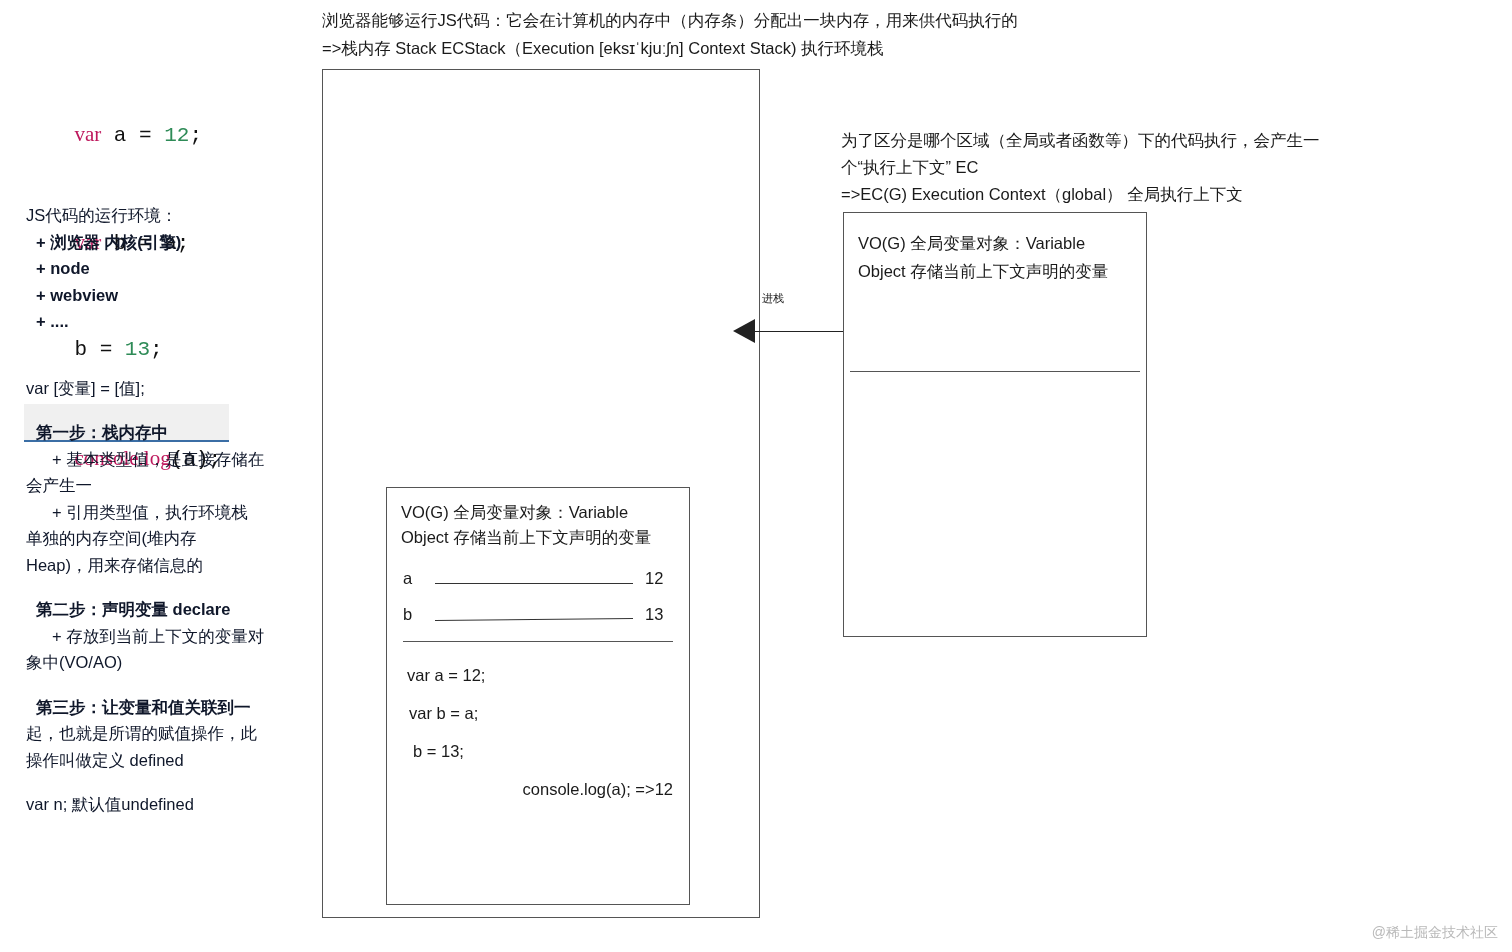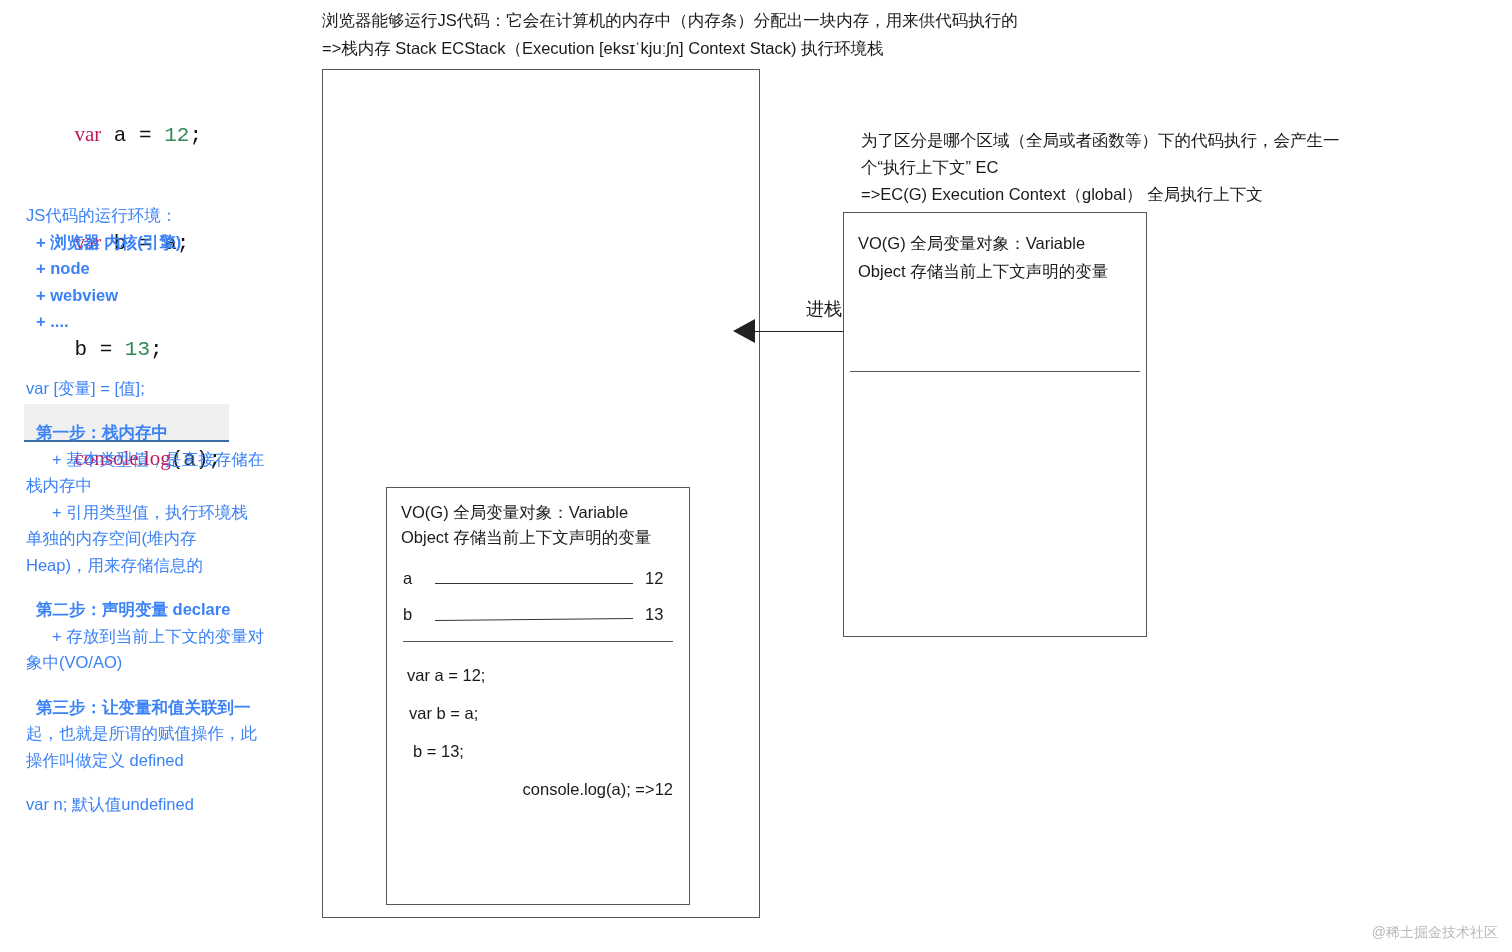--- a/index.html
+++ b/index.html
@@ -38,21 +38,21 @@
   .plain { color: #111; }
 
   
   .left-notes {
     position: absolute;
     left: 26px;
     top: 202px;
     width: 285px;
     font-size: 16.5px;
     line-height: 26.5px;
-    color: #3b82f6;
+    color: #0f172a;
   }
   .left-notes .blk { margin-bottom: 18px; }
   .left-notes .ind1 { padding-left: 10px; font-weight: bold; }
   .left-notes .ind2 { padding-left: 26px; }
   .gap-lg { height: 22px; }
 
   
   .top-desc {
     position: absolute;
     left: 322px;
@@ -128,21 +128,20 @@
   .vo-code .l4 { padding-left: 8px; text-align: right; }
 
   
   .ec-desc {
     position: absolute;
     left: 841px;
     top: 127px;
     width: 545px;
     font-size: 16.5px;
     line-height: 27px;
-    margin-left: 20px;
   }
 
   
   .vo-right {
     position: absolute;
     left: 843px;
     top: 212px;
     width: 304px;
     height: 425px;
     border: 1px solid #555;
@@ -176,23 +175,22 @@
     left: 733px;
     top: 319px;
     width: 0; height: 0;
     border-top: 12px solid transparent;
     border-bottom: 12px solid transparent;
     border-right: 22px solid #222;
   }
   .arrow-label {
     position: absolute;
     left: 762px;
-    top: 297px;
-    font-size: 18px;
-    margin-left: 44px;
+    top: 291px;
+    font-size: 11px;
   }
 
   
   .watermark {
     position: absolute;
     right: 14px;
     bottom: 10px;
     font-size: 14px;
     color: #b9b9b9;
   }
@@ -224,21 +222,21 @@
     <div class="ind1">+ ....</div>
   </div>
 
   <div class="gap-lg"></div>
 
   <div class="blk">var  [变量] = [值];</div>
 
   <div class="blk">
     <div class="ind1">第一步：栈内存中</div>
     <div class="ind2">+ 基本类型值，是直接存储在</div>
-    <div>栈内存中</div>
+    <div>会产生一</div>
     <div class="ind2">+ 引用类型值，执行环境栈</div>
     <div>单独的内存空间(堆内存</div>
     <div>Heap)，用来存储信息的</div>
   </div>
 
   <div class="blk">
     <div class="ind1">第二步：声明变量  declare</div>
     <div class="ind2">+ 存放到当前上下文的变量对</div>
     <div>象中(VO/AO)</div>
   </div>

